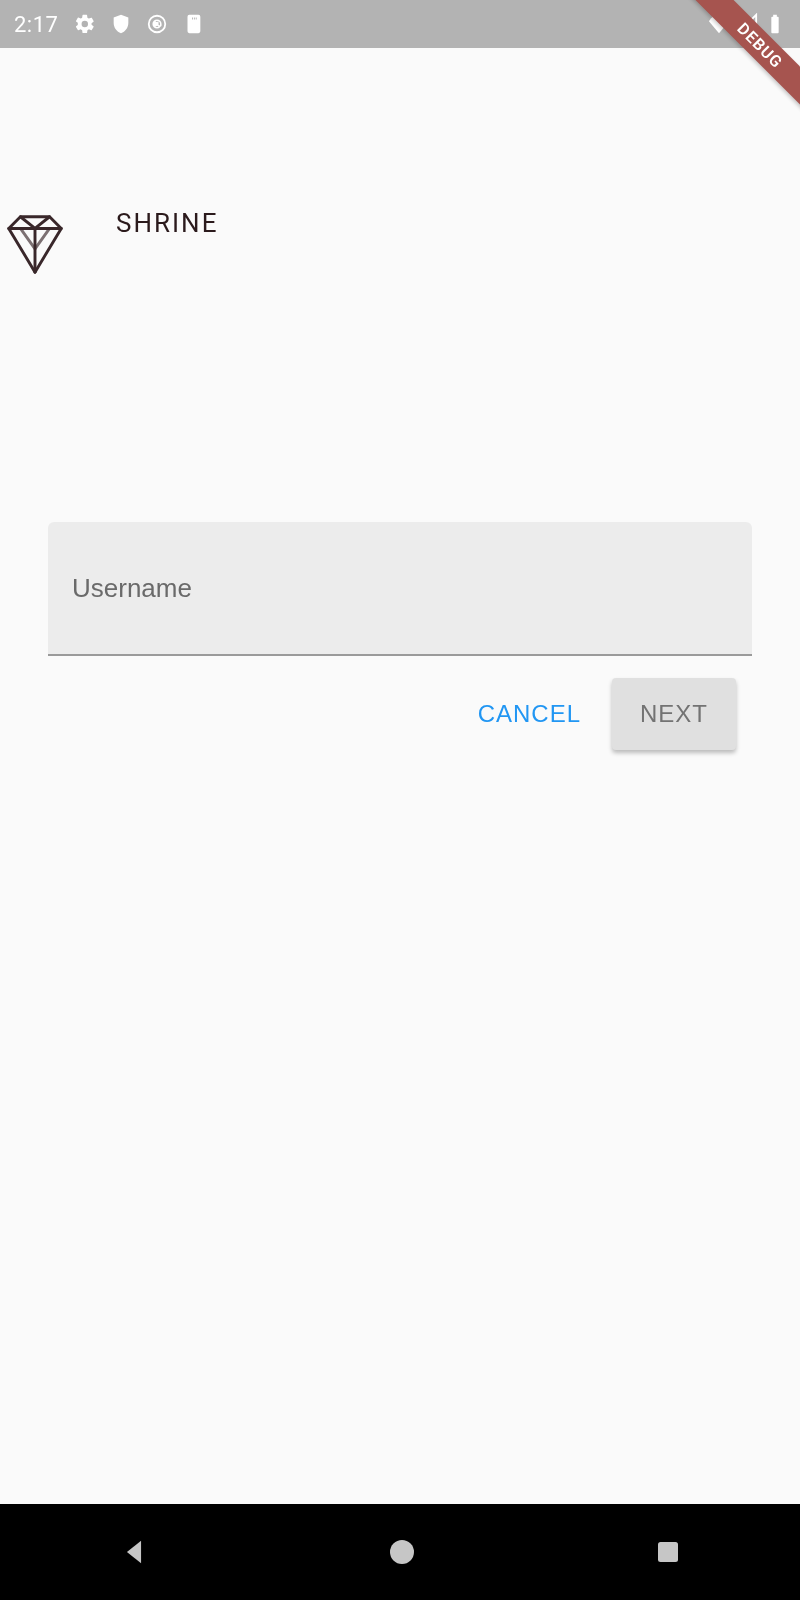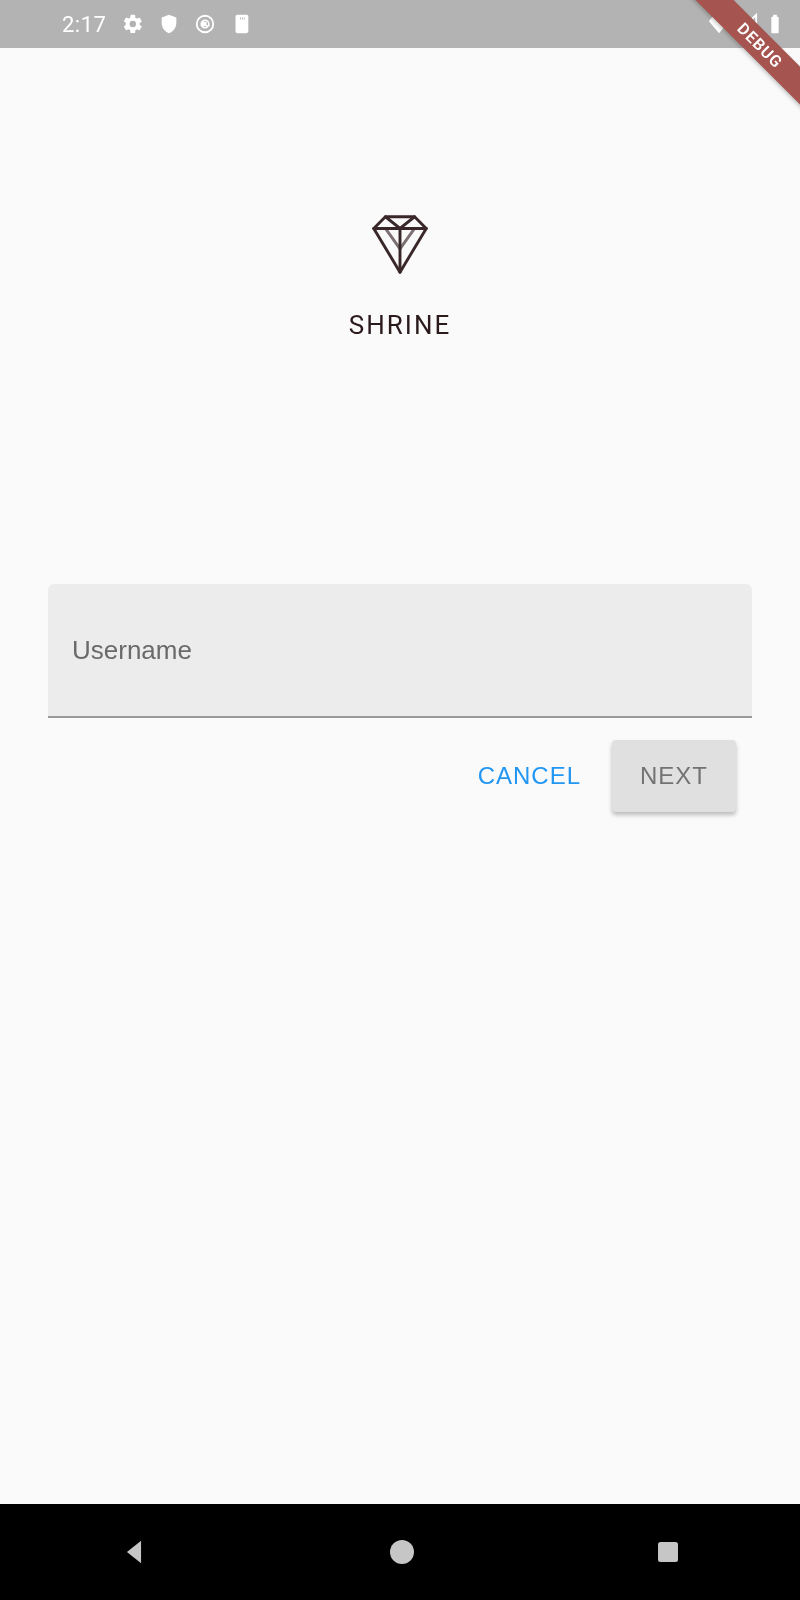--- a/index.html
+++ b/index.html
@@ -15,21 +15,21 @@
     .status-bar {
       height: 48px;
       width: 100%;
       background: #b3b3b3;
       display: flex;
       align-items: center;
       padding: 0 14px;
       color: #ffffff;
     }
     .status-left { display: flex; align-items: center; gap: 16px; }
-    .status-time { font-size: 22px; font-weight: 400; letter-spacing: 0.5px; margin-left: 48px; }
+    .status-time { font-size: 22px; font-weight: 400; letter-spacing: 0.5px; }
     .status-icons-left { display: flex; align-items: center; gap: 14px; }
     .status-right { margin-left: auto; display: flex; align-items: center; gap: 6px; }
     .icon-sb { width: 22px; height: 22px; fill: #ffffff; }
 
     
     .debug-banner {
       position: absolute;
       top: 32px;
       right: -60px;
       width: 200px;
@@ -46,24 +46,22 @@
 
     
     .app-body {
       width: 100%;
       background: #fafafa;
       position: relative;
     }
 
     .logo-wrap {
       display: flex;
-      flex-direction: column;
-      align-items: center;
       margin-top: 160px;
-      gap: 32px;
+      gap: 46px;
     }
     .logo-wrap .brand-name {
       font-size: 26px;
       letter-spacing: 2px;
       color: #2b1a1c;
     }
 
     .form-wrap {
       margin-top: 244px;
       padding: 0 48px;

